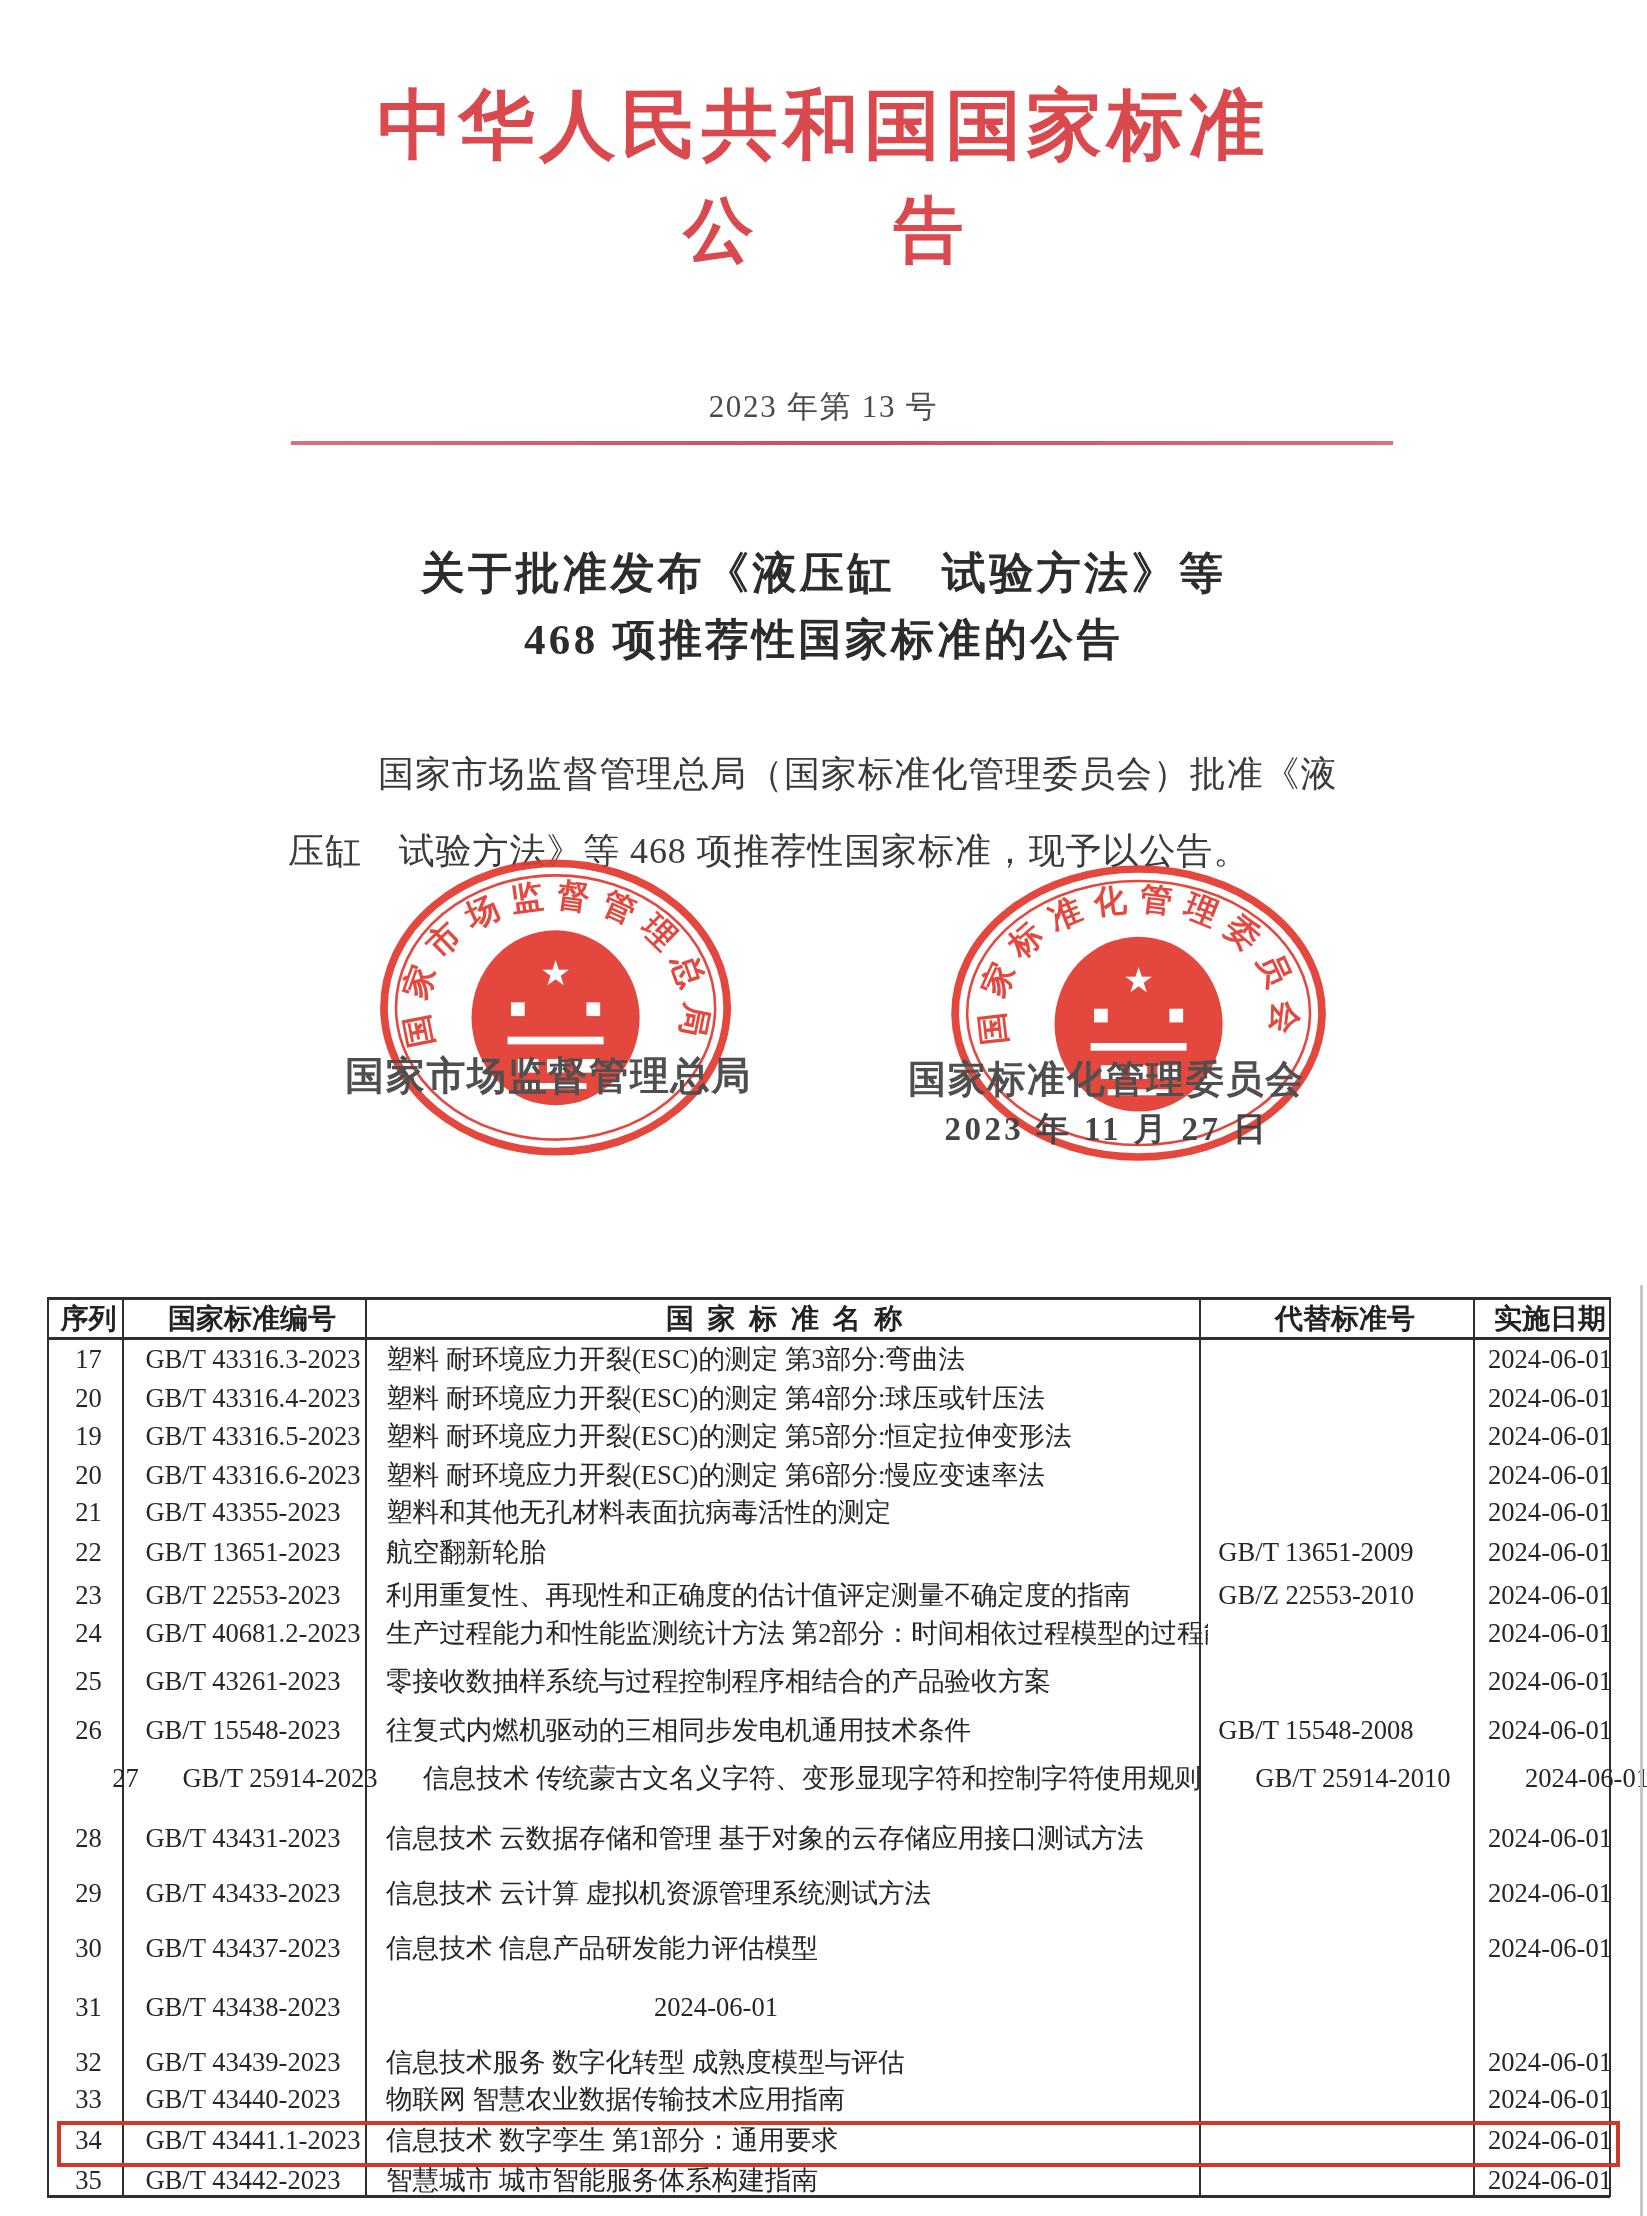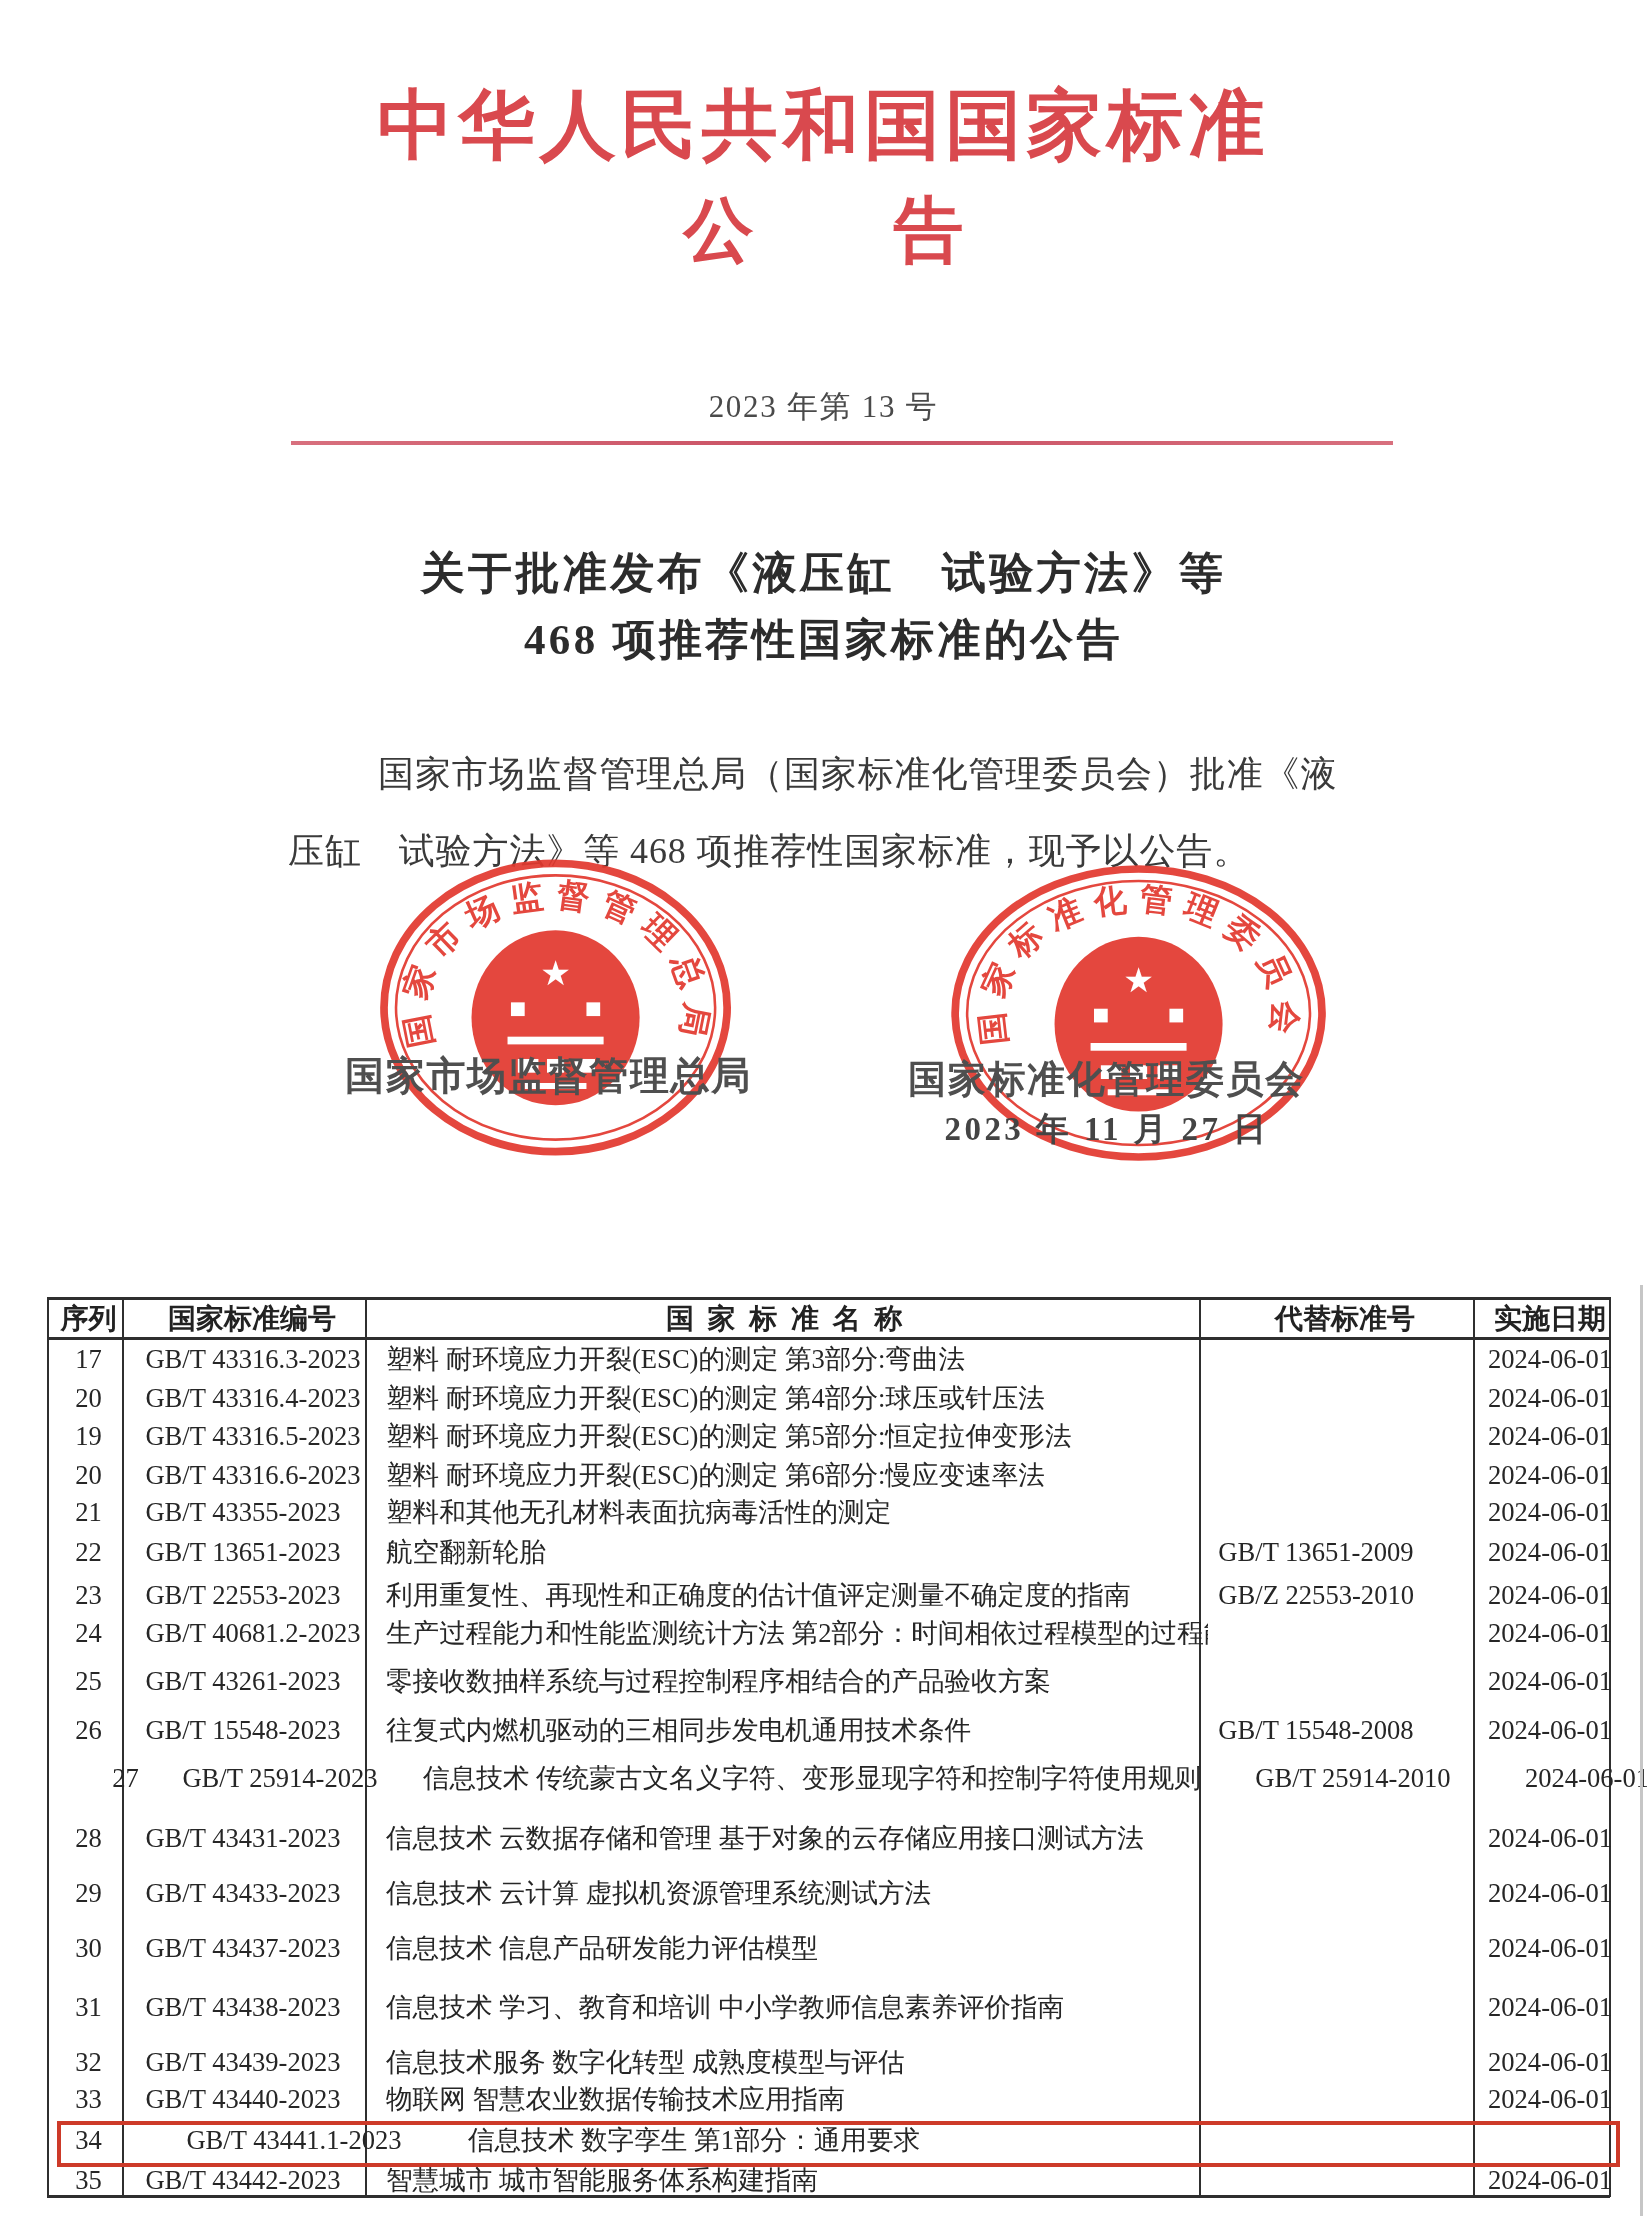--- a/index.html
+++ b/index.html
@@ -226,39 +226,38 @@
         <div class="body-row" style="top: 632px;">
       <div class="c-no">30</div>
       <div class="c-code">GB/T 43437-2023</div>
       <div class="c-name">信息技术 信息产品研发能力评估模型</div>
       <div class="c-repl"></div>
       <div class="c-date">2024-06-01</div>
     </div>
         <div class="body-row" style="top: 691px;">
       <div class="c-no">31</div>
       <div class="c-code">GB/T 43438-2023</div>
-      <div class="c-name">信息技术 学习、教育和培训 中小学教师信息素养评价指南</div>
       <div class="c-repl"></div>
       <div class="c-date">2024-06-01</div>
     </div>
         <div class="body-row" style="top: 746px;">
       <div class="c-no">32</div>
       <div class="c-code">GB/T 43439-2023</div>
       <div class="c-name">信息技术服务 数字化转型 成熟度模型与评估</div>
       <div class="c-repl"></div>
       <div class="c-date">2024-06-01</div>
     </div>
         <div class="body-row" style="top: 783px;">
       <div class="c-no">33</div>
       <div class="c-code">GB/T 43440-2023</div>
       <div class="c-name">物联网 智慧农业数据传输技术应用指南</div>
       <div class="c-repl"></div>
       <div class="c-date">2024-06-01</div>
     </div>
-        <div class="body-row" style="top: 824px; gap: 41px;">
+        <div class="body-row" style="top: 824px;">
       <div class="c-no">34</div>
       <div class="c-code">GB/T 43441.1-2023</div>
       <div class="c-name">信息技术 数字孪生 第1部分：通用要求</div>
       <div class="c-repl"></div>
       <div class="c-date">2024-06-01</div>
     </div>
         <div class="body-row" style="top: 864px;">
       <div class="c-no">35</div>
       <div class="c-code">GB/T 43442-2023</div>
       <div class="c-name">智慧城市 城市智能服务体系构建指南</div>

